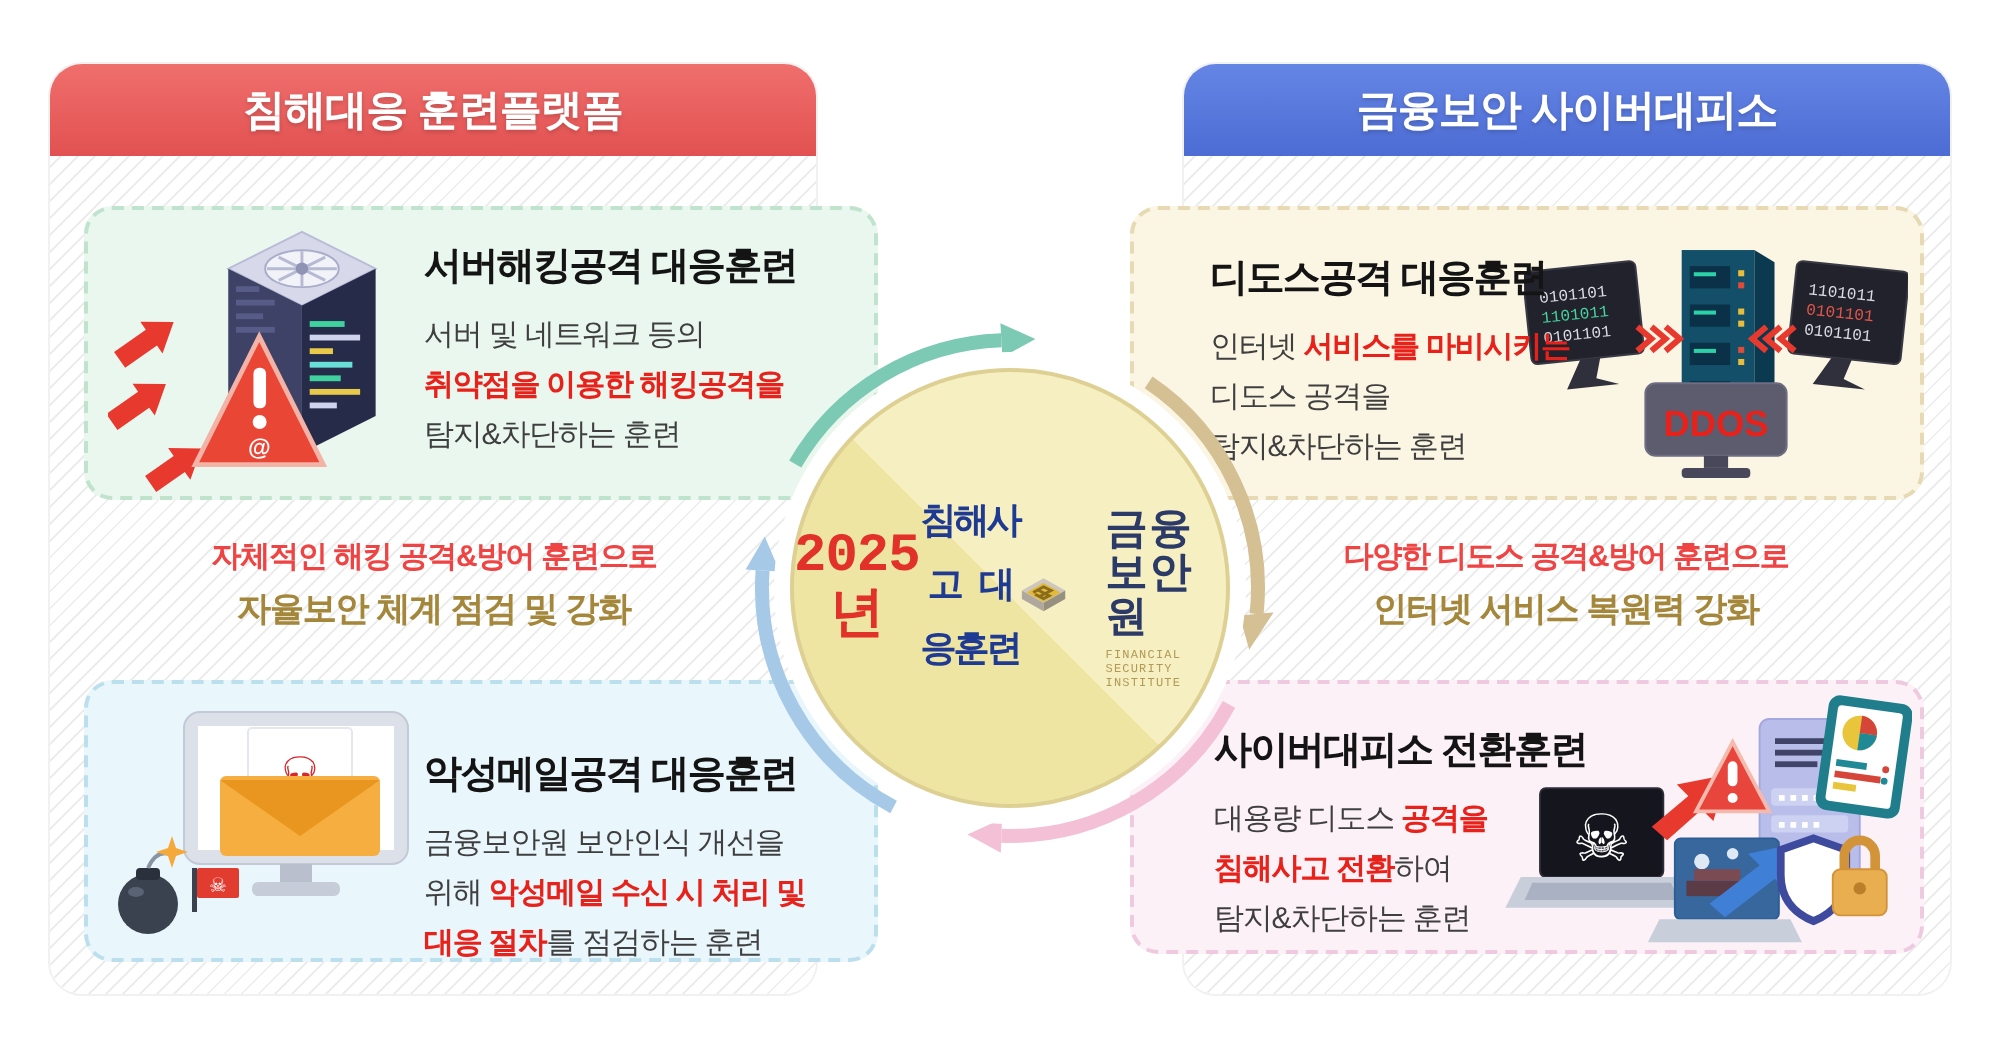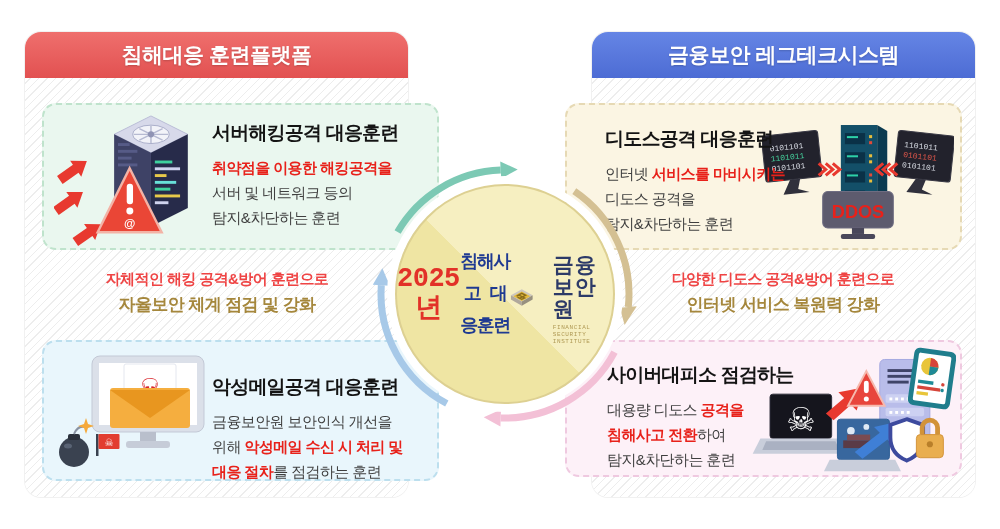--- a/index.html
+++ b/index.html
@@ -60,21 +60,21 @@
 </head>
 <body>
 
 <div id="stage">
 
   <div class="panel panel-left">
     <div class="panel-header">침해대응 훈련플랫폼</div>
   </div>
 
   <div class="panel panel-right">
-    <div class="panel-header">금융보안 레그테크시스템</div>
+    <div class="panel-header">금융보안 사이버대피소</div>
   </div>
 
   <div class="card card-1">
     <svg class="illus" width="160" height="138" viewBox="0 0 165 140">
       <g fill="#e8392f">
         <path d="M0 5 h20 v-5 l14 10 l-14 10 v-5 h-20 z" transform="translate(6,62) rotate(-35 0 10)"></path>
         <path d="M0 5 h20 v-5 l14 10 l-14 10 v-5 h-20 z" transform="translate(2,94) rotate(-35 0 10)"></path>
         <path d="M0 5 h18 v-5 l14 10 l-14 10 v-5 h-18 z" transform="translate(22,126) rotate(-35 0 10)"></path>
       </g>
       <polygon points="100,6 138,25 100,44 62,25" fill="#d7d9ea" stroke="#b9bcd6"></polygon>
@@ -99,22 +99,22 @@
       <g>
         <polygon points="78,60 111,126 45,126" fill="#ea4636" stroke="#f3b3a6" stroke-width="2.5"></polygon>
         <rect x="75" y="76" width="6.5" height="21" rx="3" fill="#fff"></rect>
         <circle cx="78.2" cy="104" r="3.6" fill="#fff"></circle>
         <text x="78" y="121" text-anchor="middle" font-size="12" font-weight="bold" fill="#fff">@</text>
       </g>
     </svg>
     <div class="text">
       <div class="card-title">서버해킹공격 대응훈련</div>
       <div>
+          <div class="card-line"><span>서버 및 네트워크 등의</span></div>
           <div class="card-line"><span class="em">취약점을 이용한 해킹공격을</span></div>
-          <div class="card-line"><span>서버 및 네트워크 등의</span></div>
           <div class="card-line"><span>탐지&amp;차단하는 훈련</span></div>
         </div>
     </div>
   </div>
 
   <div class="card card-2">
     <svg class="illus" width="192" height="116" viewBox="0 0 190 115">
       <g transform="rotate(-6 30 40)">
         <rect x="2" y="10" width="56" height="46" rx="3" fill="#22222c" stroke="#393945"></rect>
         <text x="9" y="26" font-size="8" fill="#d8dce4" font-family="'Liberation Mono',monospace">0101101</text>
@@ -271,21 +271,21 @@
         <path d="M190 22 L190 13 A9 9 0 0 1 199 22 Z" fill="#d6453a"></path>
         <path d="M190 22 L199 22 A9 9 0 0 1 190 31 Z" fill="#1f8a96"></path>
         <rect x="180" y="37" width="16" height="3.5" fill="#1f8a96"></rect>
         <rect x="180" y="43" width="24" height="3.5" fill="#d6453a"></rect>
         <rect x="180" y="49" width="12" height="3.5" fill="#e8c53a"></rect>
         <circle cx="206" cy="39" r="1.8" fill="#d6453a"></circle>
           <circle cx="206" cy="45" r="1.8" fill="#1f8a96"></circle>
       </g>
     </svg>
     <div class="text">
-      <div class="card-title">사이버대피소 점검하는</div>
+      <div class="card-title">사이버대피소 전환훈련</div>
       <div>
           <div class="card-line"><span>대용량 디도스 </span><span class="em">공격을</span></div>
           <div class="card-line"><span class="em">침해사고 전환</span><span>하여</span></div>
           <div class="card-line"><span>탐지&amp;차단하는 훈련</span></div>
         </div>
     </div>
   </div>
 
   <div class="bridge bridge-left">
     <div class="bridge-l1">자체적인 해킹 공격&amp;방어 훈련으로</div>

